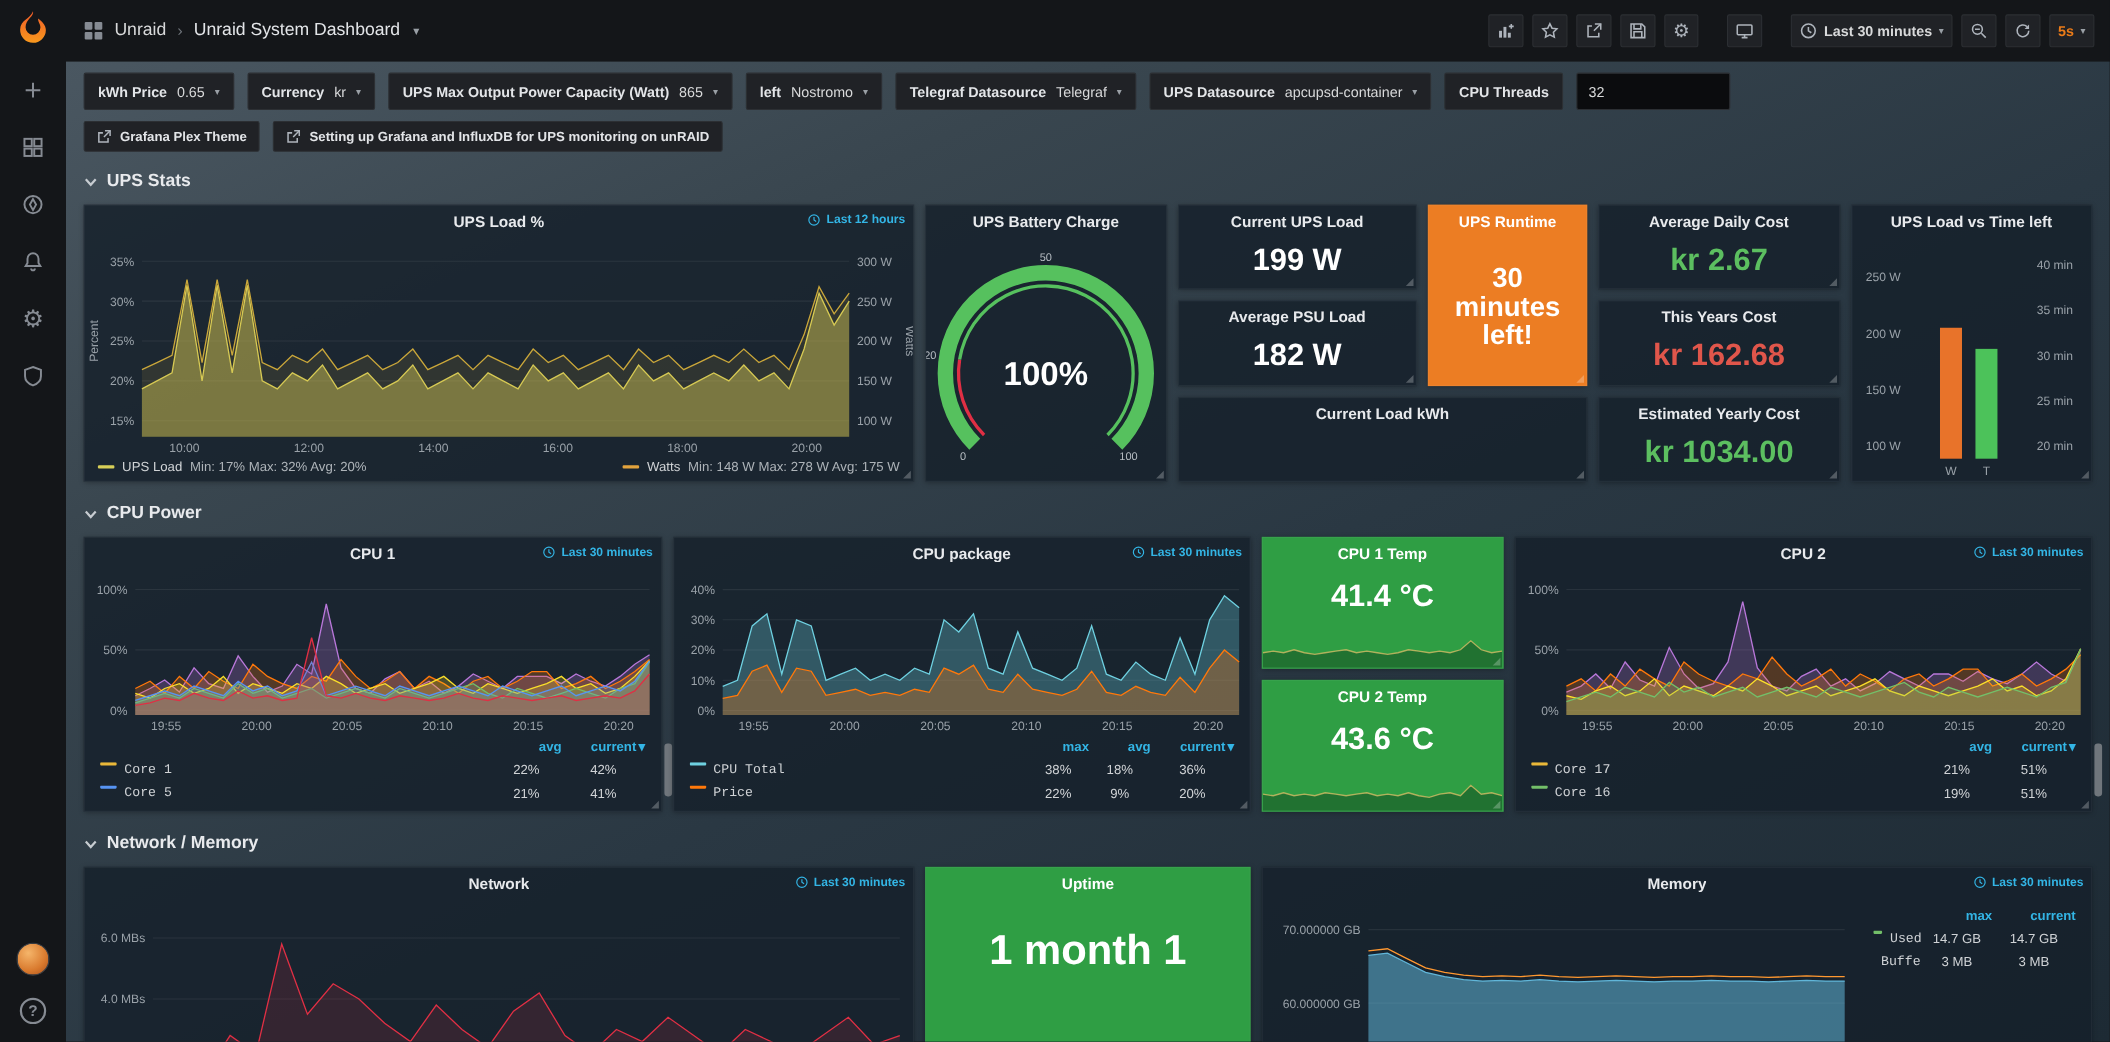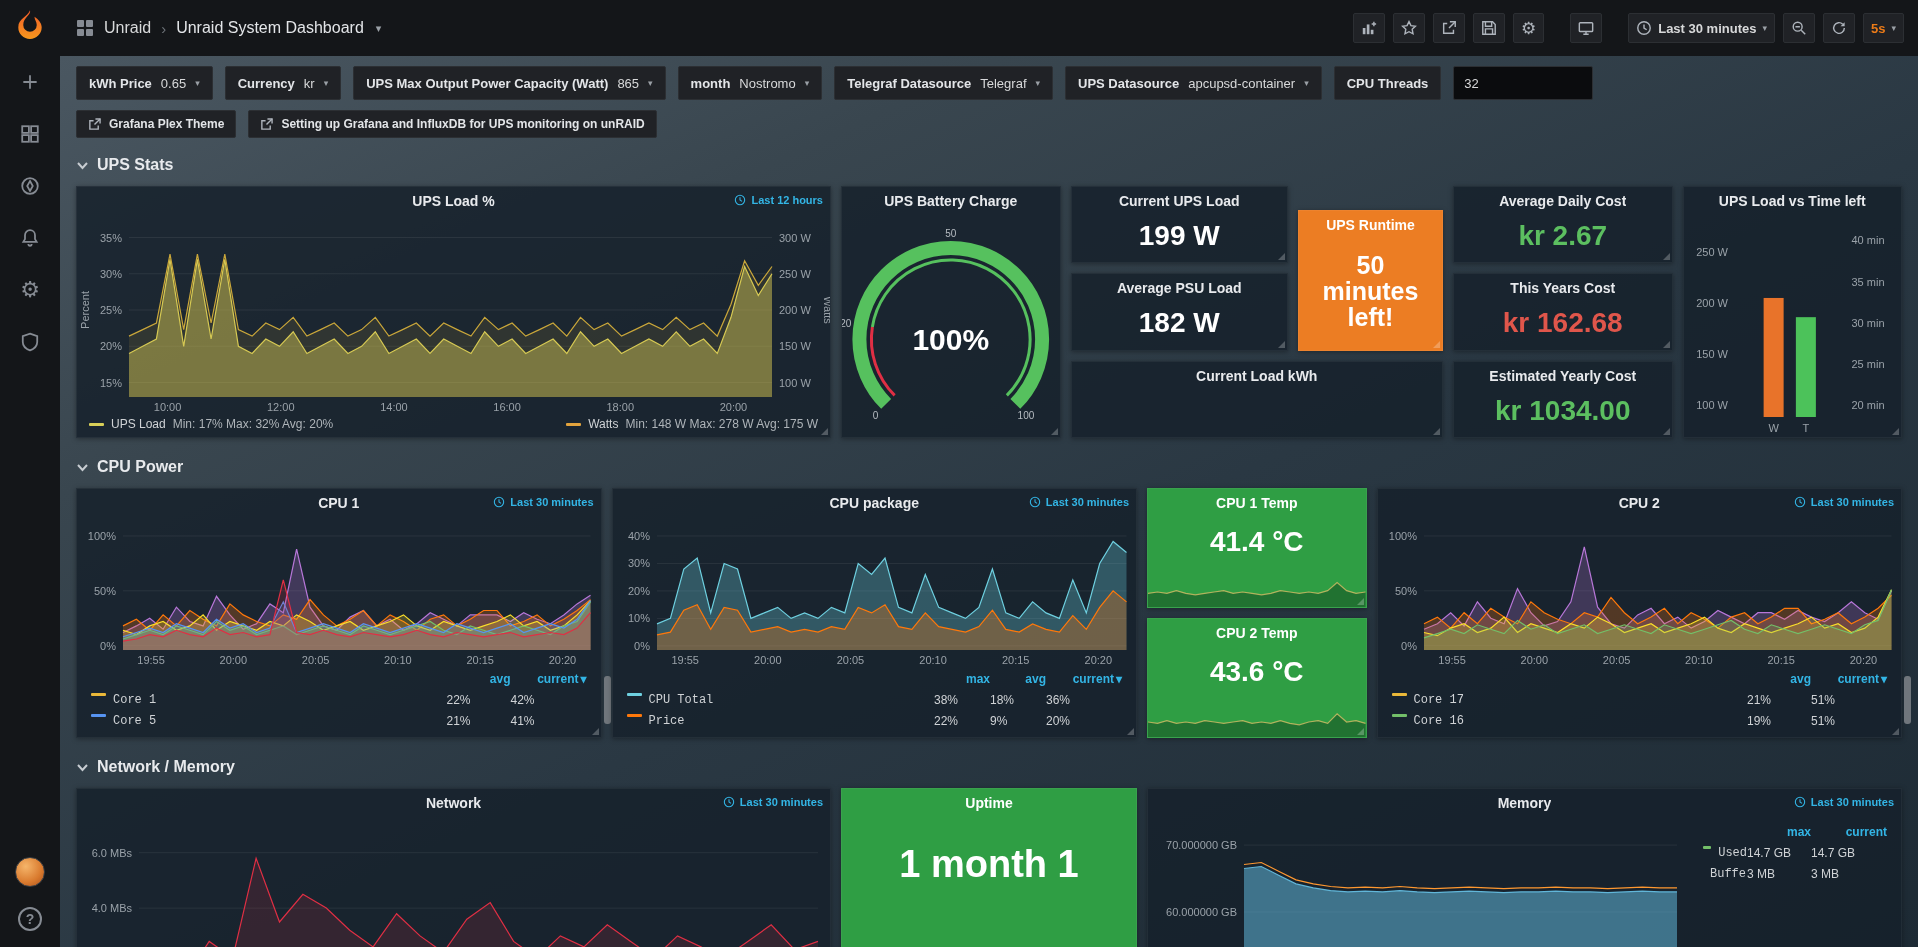--- a/index.html
+++ b/index.html
@@ -77,42 +77,42 @@
   
   .legend-line { flex:0 0 22px; display:flex; align-items:center; justify-content:space-between; padding:0 12px 4px; font-size:12px; color:#d0d3d6; }
   .legend-item { display:flex; align-items:center; gap:7px; white-space:nowrap; cursor:pointer; }
   .dash { width:15px; height:3px; border-radius:1px; display:inline-block; }
   .lstats { color:#aeb4b9; }
   .legend-table { padding:0 14px 6px; font-size:12px; color:#d0d3d6; position:relative; }
   .lt-head, .lt-row { display:grid; align-items:center; height:21px; }
   .cols-2 { grid-template-columns:1fr 64px 76px; }
   .cols-3 { grid-template-columns:1fr 56px 56px 76px; }
   .lt-head span { color:#33b5e5; font-weight:700; text-align:right; font-size:12px; }
-  .lt-row .val { text-align:left; }
+  .lt-row .val { text-align:center; }
   .lt-name { display:flex; gap:7px; white-space:nowrap; overflow:hidden; cursor:pointer;font-family:Liberation Mono, monospace; }
   .legend-scroll { position:absolute; right:-10px; top:8px; width:7px; height:48px; border-radius:3px; background:#70767c; }
   .sort-caret { font-size:9px; color:#33b5e5; margin-left:2px; }
 
   
   .stat-value { flex:1; display:flex; align-items:center; justify-content:center; font-size:28px; font-weight:700; color:#fff; line-height:1.05; text-align:center; padding:0 8px 6px; }
   .stat-big { font-size:30px; }
   .colored-panel .panel-title { color:#fff; }
   .runtime-value { font-size:25px; }
   .uptime-value { flex:0 0 auto; margin-top:26px; font-size:38px; font-weight:700; color:#fff; text-align:center; }
 
   
   .stack { display:flex; flex-direction:column; gap:10px; min-height:0; }
   .stack > .panel { flex:1; }
   .spark { flex:0 0 34px; width:100%; display:block; }
 
   
   .ups-mid { display:grid; grid-template-columns:3fr 2fr; grid-template-rows:1fr 1fr 1fr; gap:10px; min-height:0; }
   .ups-mid .p1 { grid-column:1; grid-row:1; }
   .ups-mid .p2 { grid-column:1; grid-row:2; }
-  .ups-mid .p3 { grid-column:2; grid-row:1 / span 2;margin-top:24px; }
+  .ups-mid .p3 { grid-column:2; grid-row:1 / span 2; }
   .ups-mid .p4 { grid-column:1 / span 2; grid-row:3; }
   .costs { display:grid; grid-template-rows:1fr 1fr 1fr; gap:10px; min-height:0; }
   .panel-body-flex { flex:1; display:flex; min-height:0; }
   .mem-legend { flex:0 0 212px; padding-top:4px; }
 </style>
 </head>
 <body>
 
 <div class="app">
 
@@ -264,21 +264,21 @@
           <span class="var-label">Currency</span>
           <span class="var-value">kr</span>
           <span class="var-caret">▾</span>
         </div>
         <div class="var-pill">
           <span class="var-label">UPS Max Output Power Capacity (Watt)</span>
           <span class="var-value">865</span>
           <span class="var-caret">▾</span>
         </div>
         <div class="var-pill">
-          <span class="var-label">month</span>
+          <span class="var-label">left</span>
           <span class="var-value">Nostromo</span>
           <span class="var-caret">▾</span>
         </div>
         <div class="var-pill">
           <span class="var-label">Telegraf Datasource</span>
           <span class="var-value">Telegraf</span>
           <span class="var-caret">▾</span>
         </div>
         <div class="var-pill">
           <span class="var-label">UPS Datasource</span>
@@ -399,21 +399,21 @@
           <div class="panel p2">
             <div class="panel-header">
                 <span class="panel-title">Average PSU Load</span>
               </div>
             <div class="stat-value">182 W</div>
           </div>
           <div class="panel p3 colored-panel" style="background: rgb(236, 125, 35);">
             <div class="panel-header">
                 <span class="panel-title">UPS Runtime</span>
               </div>
-            <div class="stat-value runtime-value">50 minutes left!</div>
+            <div class="stat-value runtime-value">30 minutes left!</div>
           </div>
           <div class="panel p4">
             <div class="panel-header">
                 <span class="panel-title">Current Load kWh</span>
               </div>
           </div>
         </div>
 
         <div class="costs sp3">
           <div class="panel">

